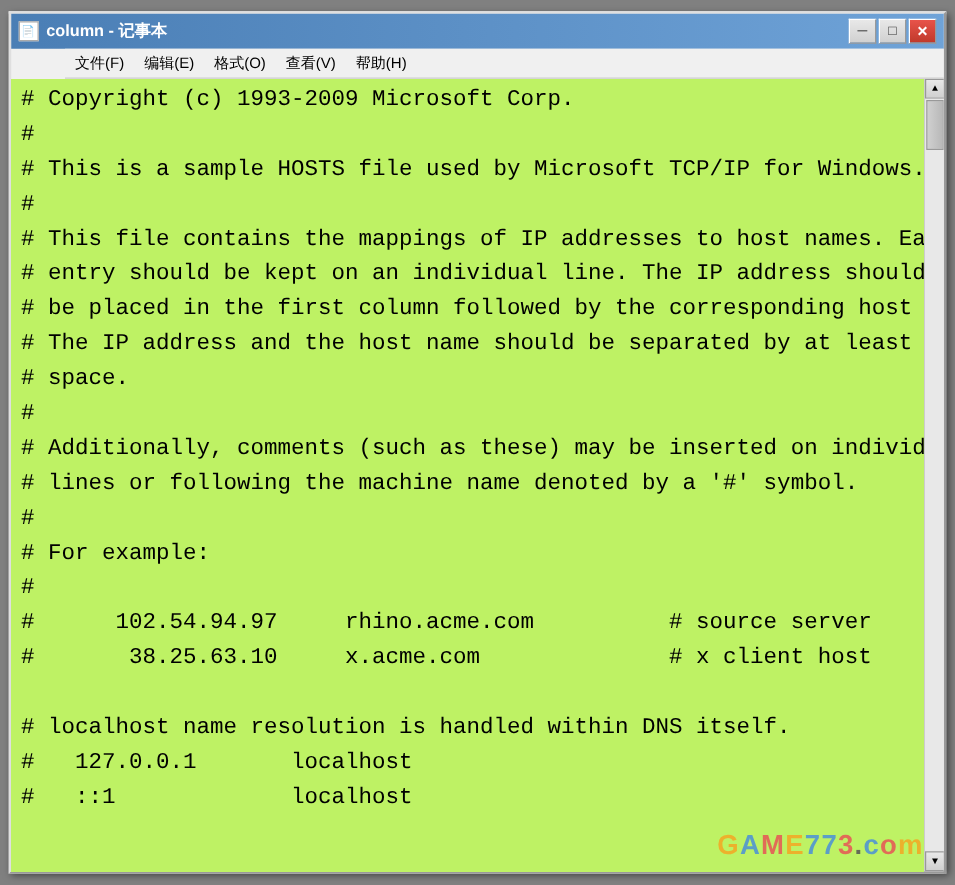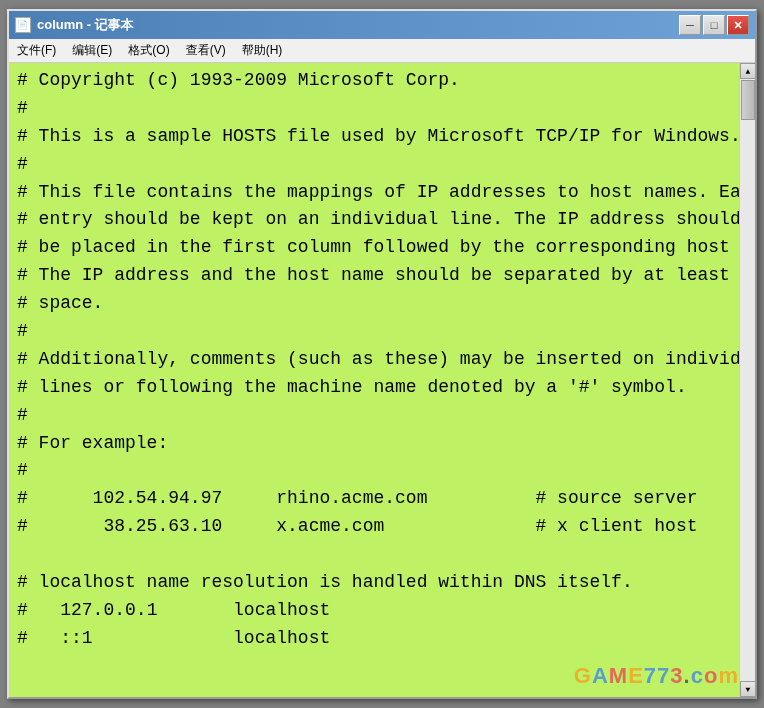--- a/index.html
+++ b/index.html
@@ -78,20 +78,21 @@
     }
     .menu-bar {
       background: #f0f0f0;
       border-bottom: 1px solid #ccc;
       display: flex;
       align-items: center;
       height: 24px;
       flex-shrink: 0;
       font-family: 'Microsoft YaHei', SimSun, sans-serif;
       font-size: 12px;
+      margin-left: 43px;
     }
     .menu-item {
       padding: 2px 8px;
       cursor: pointer;
       height: 100%;
       display: flex;
       align-items: center;
     }
     .content-area {
       flex: 1;

